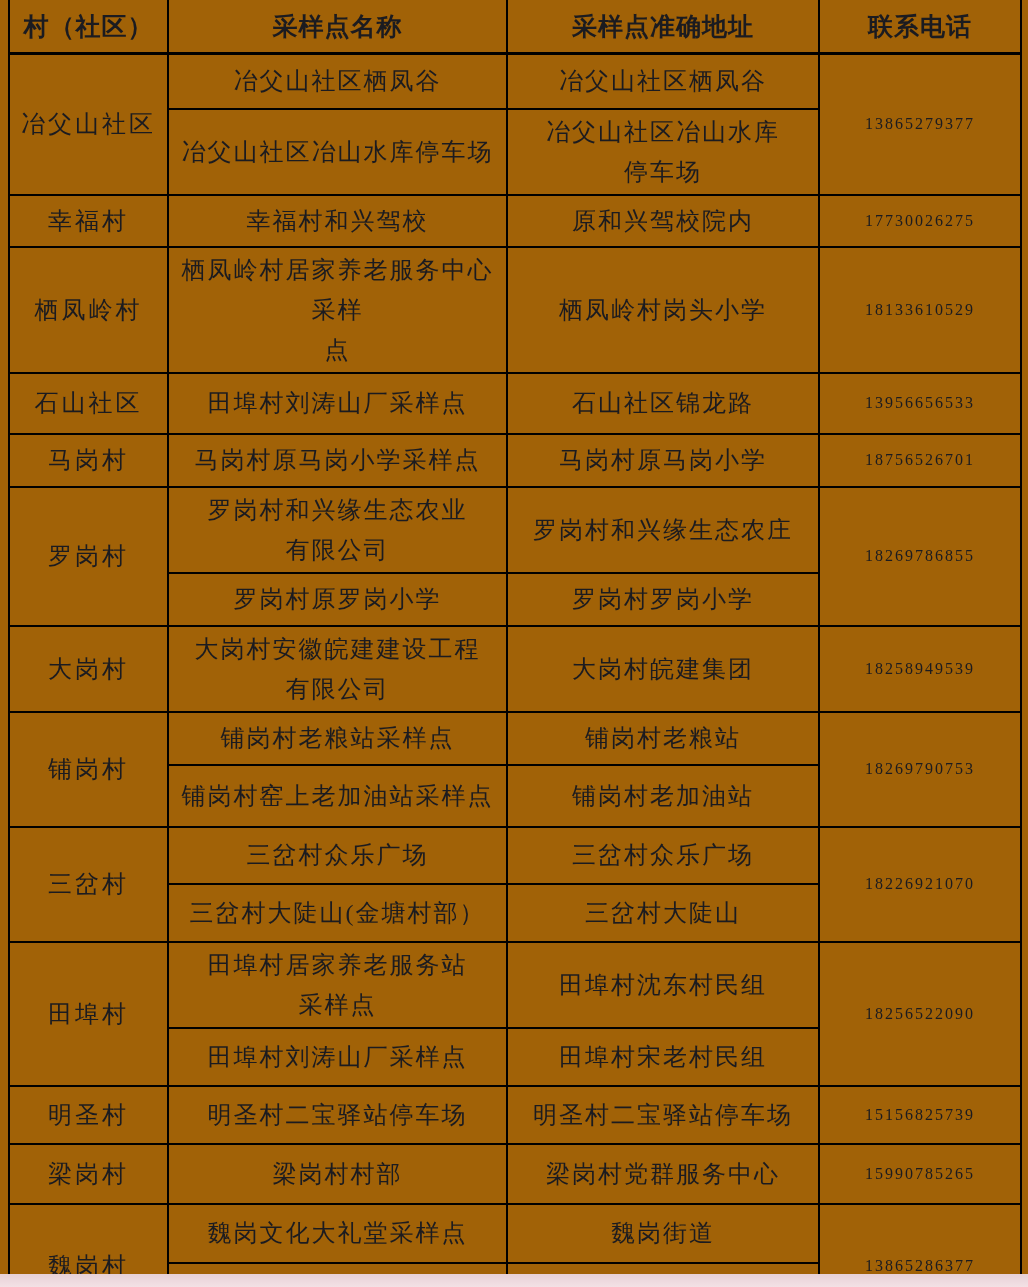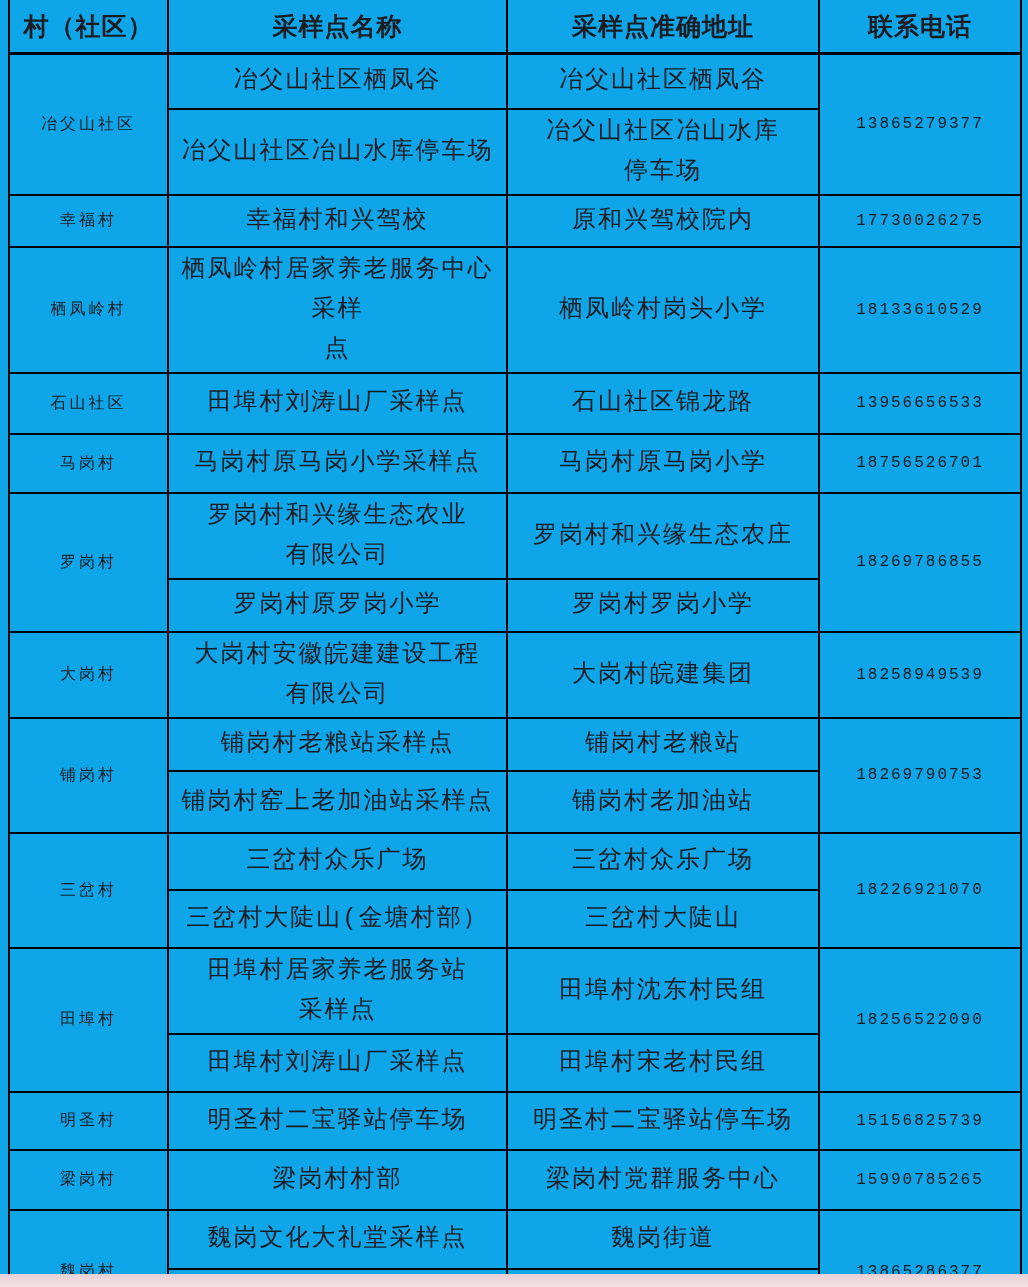--- a/index.html
+++ b/index.html
@@ -6,22 +6,21 @@
   body {
     width: 1028px; height: 1287px;
     background: #ffffff;
     font-family: "Liberation Serif", "DejaVu Serif", serif;
     color: #1b1b20;
   }
   .page {
     position: relative;
     width: 1028px; height: 1287px;
     overflow: hidden;
-    background: #0ea5e9;
-    font-family: Liberation Mono, monospace;
+    background: #a16207;
   }
   table.sampling {
     position: absolute;
     left: 8px; top: -2px;
     width: 1012px;
     border-collapse: collapse;
     table-layout: fixed;
   }
   col.c-village { width: 159px; }
   col.c-name    { width: 339px; }
@@ -36,21 +35,21 @@
     overflow: hidden;
   }
   thead th {
     font-size: 25px;
     font-weight: bold;
     letter-spacing: 1px;
     border-bottom-width: 3px;
     height: 48px;
   }
   td.village {
-    font-size: 16px;
+    font-size: 24px;
     letter-spacing: 3px;
   }
   td.name, td.addr {
     font-size: 24px;
     letter-spacing: 2px;
     white-space: pre-line;
     line-height: 40px;
   }
   td.phone {
     font-size: 16px;
@@ -112,21 +111,21 @@
         <td class="phone">18133610529</td>
       </tr>
 
       <tr style="height:61px;">
         <td class="village">石山社区</td>
         <td class="name">田埠村刘涛山厂采样点</td>
         <td class="addr">石山社区锦龙路</td>
         <td class="phone">13956656533</td>
       </tr>
 
-      <tr style="height:59px;margin-left:28px;">
+      <tr style="height:53px;margin-left:28px;">
         <td class="village">马岗村</td>
         <td class="name">马岗村原马岗小学采样点</td>
         <td class="addr">马岗村原马岗小学</td>
         <td class="phone">18756526701</td>
       </tr>
 
       <tr style="height:80px;">
         <td class="village" rowspan="2">罗岗村</td>
         <td class="name">罗岗村和兴缘生态农业
 有限公司</td>

